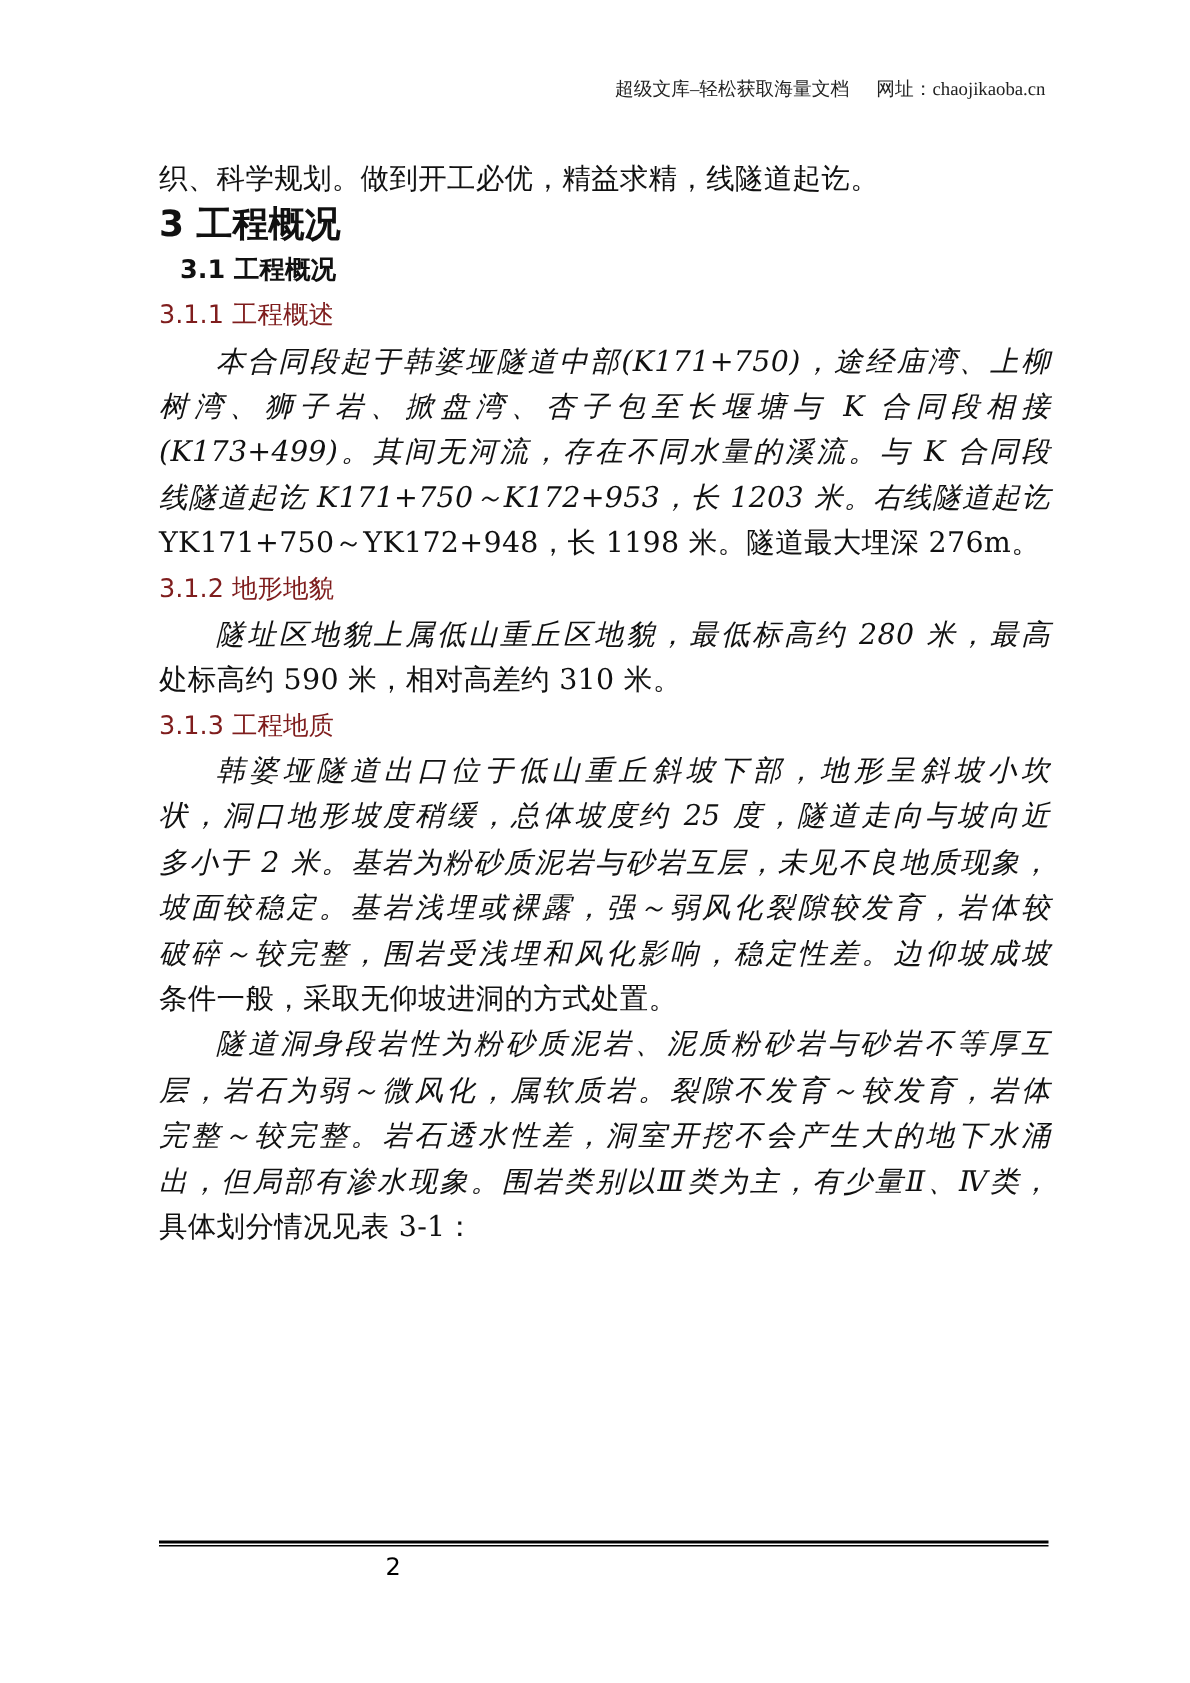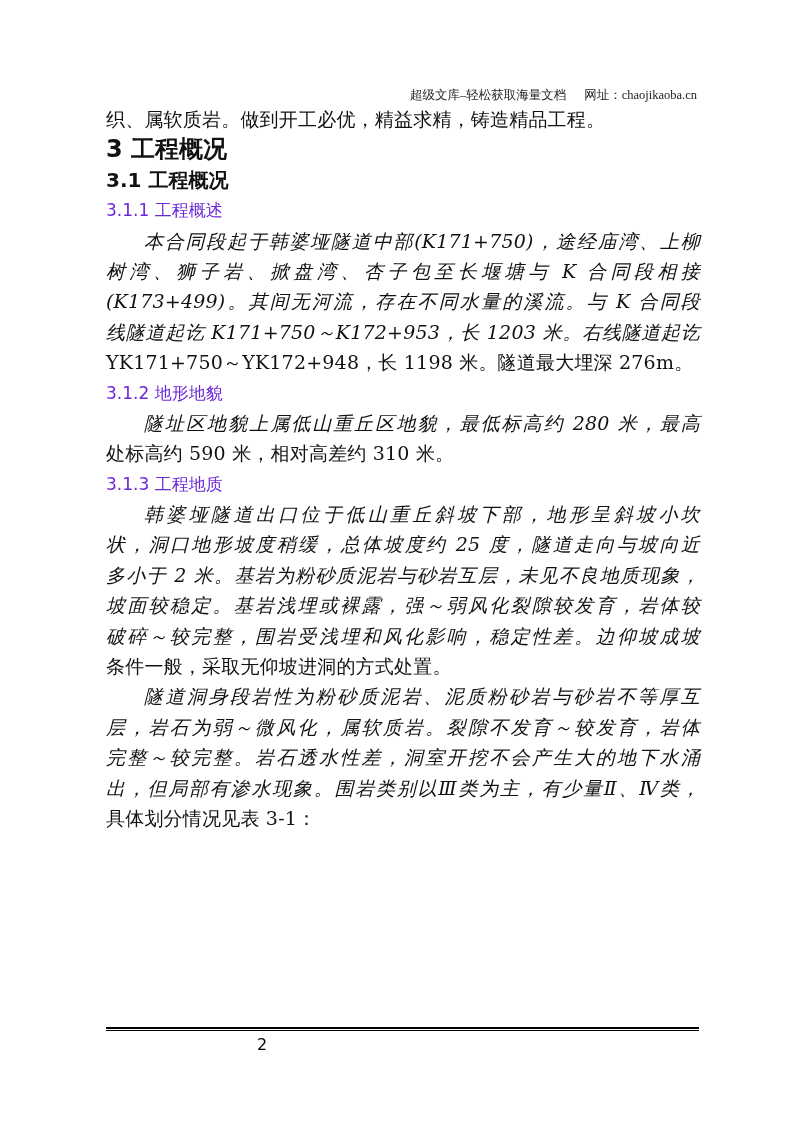--- a/index.html
+++ b/index.html
@@ -16,21 +16,20 @@
       color: #111111;
     }
     .header {
       position: absolute;
       top: 51px;
       right: 96px;
       font-family: "Liberation Serif", "DejaVu Serif", serif;
       font-size: 12.5px;
       color: #222222;
       white-space: nowrap;
-      margin-top: 36px;
     }
     .header .gap { display: inline-block; width: 18px; }
     .content {
       position: absolute;
       left: 106px;
       top: 104px;
       width: 594px;
     }
     .line {
       font-size: 19px;
@@ -48,32 +47,33 @@
     .indent { padding-left: 38px; }
     .h1 {
       font-family: "DejaVu Sans", "Liberation Sans", sans-serif;
       font-size: 24px;
       font-weight: bold;
       line-height: 30.4px;
       height: 30.4px;
     }
     .h2 {
       font-family: "DejaVu Sans", "Liberation Sans", sans-serif;
-      font-size: 20px;
+      font-size: 17px;
       font-weight: bold;
       line-height: 30.4px;
       height: 30.4px;
+      margin-left: 14px;
     }
     .h3 {
       font-family: "DejaVu Sans", "Liberation Sans", sans-serif;
       font-size: 17px;
       font-weight: normal;
       line-height: 30.4px;
       height: 30.4px;
-      color: #6d28d9;
+      color: #7f1d1d;
     }
     .footer-rule {
       position: absolute;
       left: 106px;
       top: 1027px;
       width: 593px;
       height: 4px;
       border-top: 2px solid #000;
       border-bottom: 1px solid #000;
       box-sizing: border-box;
@@ -88,21 +88,21 @@
     }
   </style>
 </head>
 <body>
 
 <div class="header">
   <span>超级文库–轻松获取海量文档</span><span class="gap"></span><span>网址：chaojikaoba.cn</span>
 </div>
 
 <div class="content">
-  <div class="line">织、属软质岩。做到开工必优，精益求精，铸造精品工程。</div>
+  <div class="line">织、科学规划。做到开工必优，精益求精，线隧道起讫。</div>
   <div class="h1">3 工程概况</div>
   <div class="h2">3.1  工程概况</div>
   <div class="h3">3.1.1  工程概述</div>
   <div class="line just indent">本合同段起于韩婆垭隧道中部(K171+750)，途经庙湾、上柳</div>
   <div class="line just">树湾、狮子岩、掀盘湾、杏子包至长堰塘与 K 合同段相接</div>
   <div class="line just"> (K173+499)。其间无河流，存在不同水量的溪流。与 K 合同段</div>
   <div class="line just">线隧道起讫 K171+750～K172+953，长 1203 米。右线隧道起讫</div>
   <div class="line">YK171+750～YK172+948，长 1198 米。隧道最大埋深 276m。</div>
   <div class="h3">3.1.2  地形地貌</div>
   <div class="line just indent">隧址区地貌上属低山重丘区地貌，最低标高约 280 米，最高</div>

